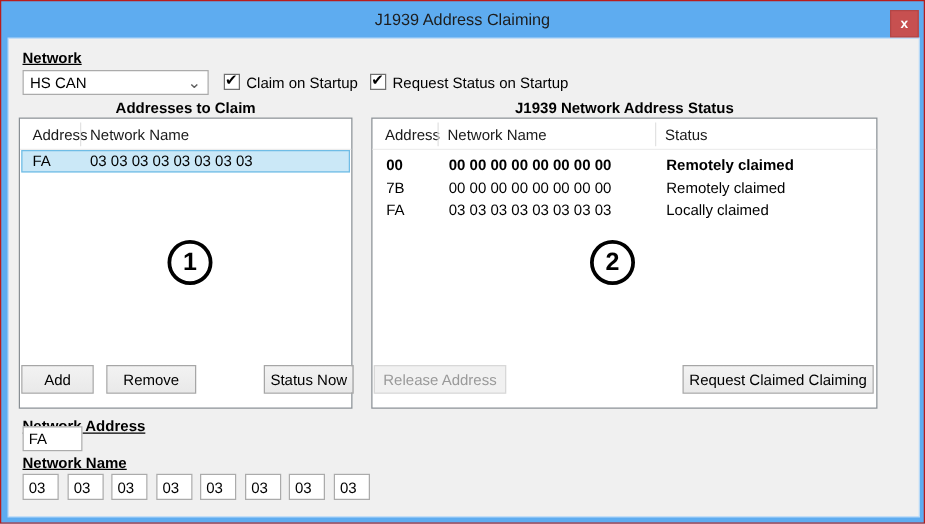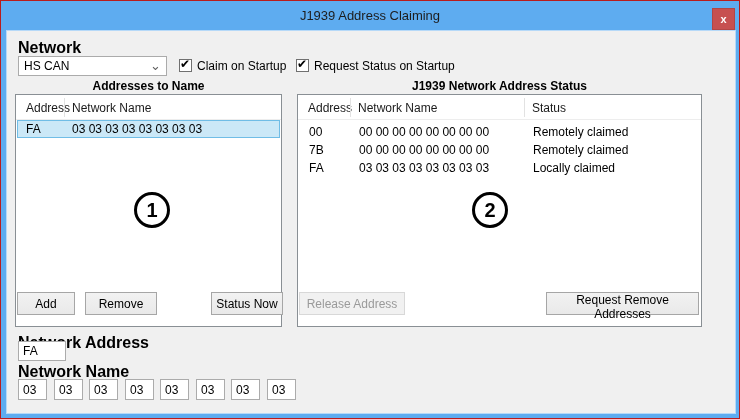--- a/index.html
+++ b/index.html
@@ -25,21 +25,21 @@
     background: #C75050; border: 1px solid #B24646;
     color: #fff; font-size: 11px; font-weight: bold;
     text-align: center; line-height: 20px; cursor: pointer;
   }
   .client {
     position: absolute; left: 6px; top: 30px; width: 728px; height: 382px;
     background: #F0F0F0;
     box-shadow: 0 0 0 1px rgba(255,255,255,0.55);
   }
   .abs { position: absolute; }
-  .bold-label { font-weight: bold; font-size: 16px; color: #000; }
+  .bold-label { font-weight: bold; font-size: 12px; color: #000; text-decoration: underline; }
 
   
   .combo {
     position: absolute; left: 17px; top: 55px; width: 149px; height: 20px;
     background: #fff; border: 1px solid #ABABAB;
     line-height: 18px; padding-left: 5px; cursor: default;
   }
   .combo .chev {
     position: absolute; right: 5px; top: 0px; color: #606060;
     font-size: 13px; line-height: 17px;
@@ -122,21 +122,21 @@
   </div>
 
   <div class="check-group" style="left:178px; top:58px;">
     <span class="checkbox checked"></span><span class="cb-label">Claim on Startup</span>
   </div>
 
   <div class="check-group" style="left:295px; top:58px;">
     <span class="checkbox checked"></span><span class="cb-label">Request Status on Startup</span>
   </div>
 
-  <div class="group-title" style="left:14px; width:267px;">Addresses to Name</div>
+  <div class="group-title" style="left:14px; width:267px;">Addresses to Claim</div>
   <div class="group-title" style="left:296px; width:405px;">J1939 Network Address Status</div>
 
   <div class="listview" style="left:14px; width:267px;">
     <div class="lv-col-header" style="left:10px;">Address</div>
     <div class="lv-vsep" style="left:48px;"></div>
     <div class="lv-col-header" style="left:56px;">Network Name</div>
     <div class="lv-hsep"></div>
 
     <div class="lv-row selected" style="top:25px;">
       <span class="lv-cell" style="left:8px;">FA</span>
@@ -145,21 +145,21 @@
   </div>
 
   <div class="listview" style="left:296px; width:405px;">
     <div class="lv-col-header" style="left:10px;">Address</div>
     <div class="lv-vsep" style="left:52px;"></div>
     <div class="lv-col-header" style="left:60px;">Network Name</div>
     <div class="lv-vsep" style="left:226px;"></div>
     <div class="lv-col-header" style="left:234px;">Status</div>
     <div class="lv-hsep"></div>
 
-    <div class="lv-row" style="top:29px;">
+    <div class="lv-row" style="top:29px;font-weight:bold;">
       <span class="lv-cell" style="left:10px;">00</span>
       <span class="lv-cell" style="left:60px;">00 00 00 00 00 00 00 00</span>
       <span class="lv-cell" style="left:234px;">Remotely claimed</span>
     </div>
     <div class="lv-row" style="top:47px;">
       <span class="lv-cell" style="left:10px;">7B</span>
       <span class="lv-cell" style="left:60px;">00 00 00 00 00 00 00 00</span>
       <span class="lv-cell" style="left:234px;">Remotely claimed</span>
     </div>
     <div class="lv-row" style="top:65px;">
@@ -169,21 +169,21 @@
     </div>
   </div>
 
   <div class="circle-note" style="left:133px; top:191px;">1</div>
   <div class="circle-note" style="left:471px; top:191px;">2</div>
 
   <button class="btn" style="left:16px;  width:58px;">Add</button>
   <button class="btn" style="left:84px;  width:72px;">Remove</button>
   <button class="btn" style="left:210px; width:72px;">Status Now</button>
   <button class="btn" style="left:298px; width:106px;" disabled="">Release Address</button>
-  <button class="btn" style="left:545px; width:153px;">Request Remove Addresses</button>
+  <button class="btn" style="left:545px; width:153px;">Request Claimed Claiming</button>
 
   <div class="abs bold-label" style="left:17px; top:333px;">Network Address</div>
   <input class="txt" style="left: 17px; top: 340px; width: 48px;" value="FA">
 
   <div class="abs bold-label" style="left:17px; top:362px;">Network Name</div>
   <input class="txt" style="left: 17px; top: 378px; width: 29px; height: 21px;" value="03">
   <input class="txt" style="left: 53px; top: 378px; width: 29px; height: 21px;" value="03">
   <input class="txt" style="left: 88px; top: 378px; width: 29px; height: 21px;" value="03">
   <input class="txt" style="left: 124px; top: 378px; width: 29px; height: 21px;" value="03">
   <input class="txt" style="left: 159px; top: 378px; width: 29px; height: 21px;" value="03">

